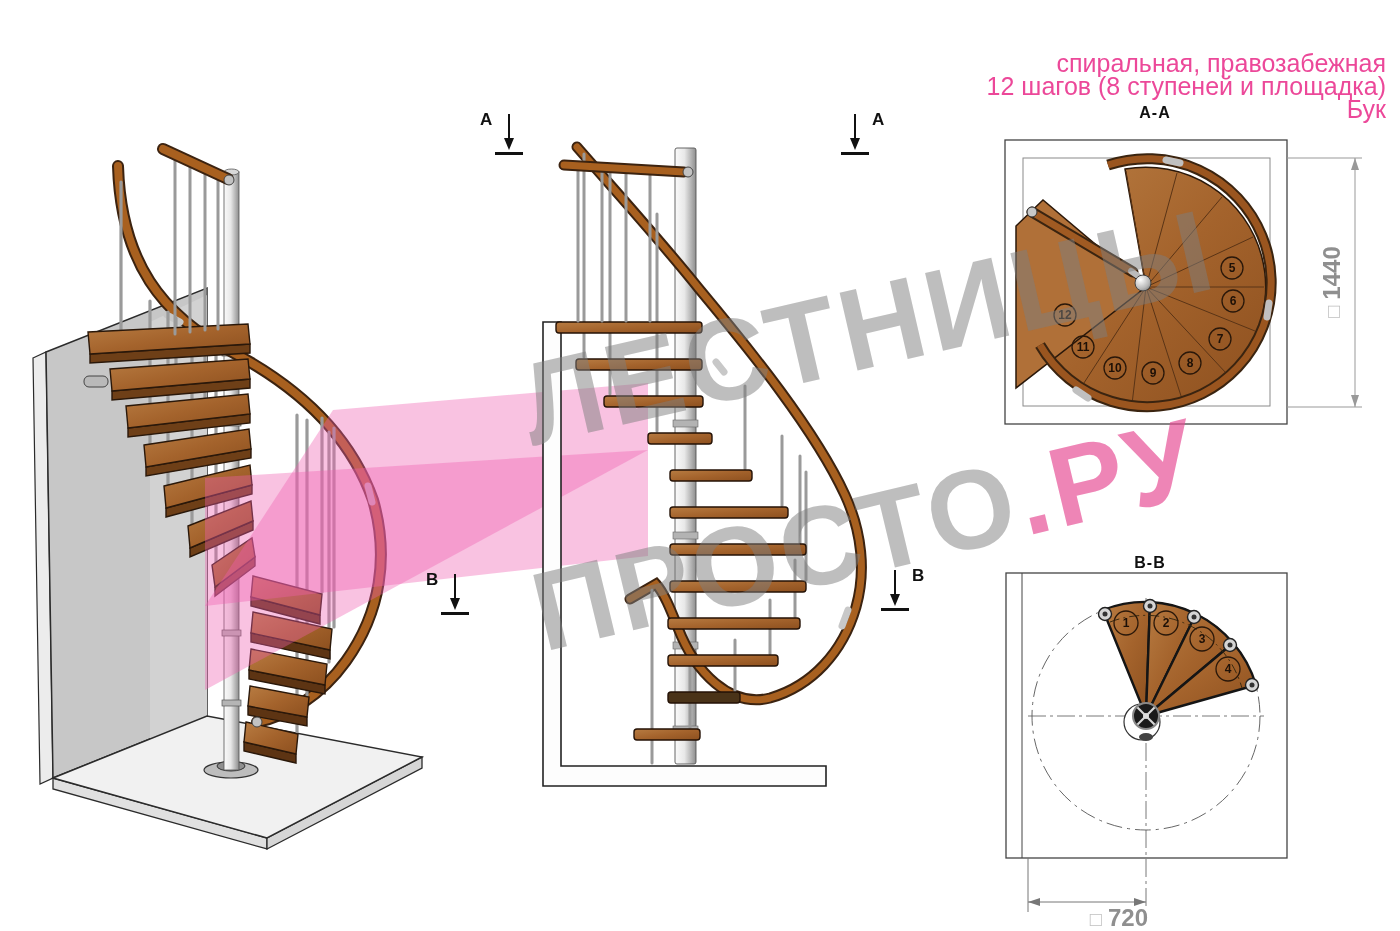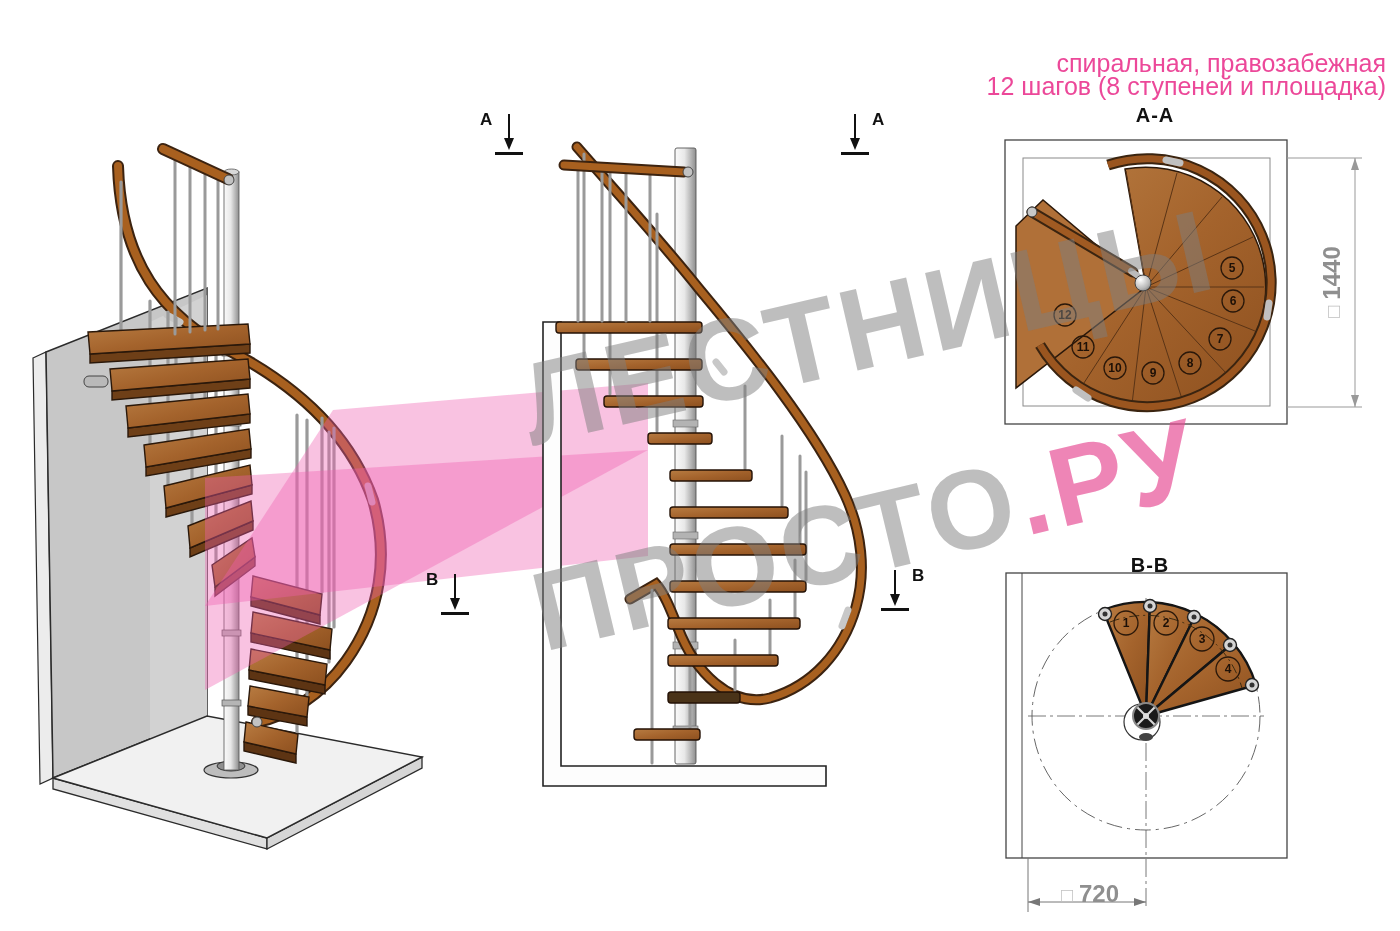--- a/index.html
+++ b/index.html
@@ -1,28 +1,28 @@
 <!DOCTYPE html>
 <html><head>
 <meta charset="utf-8">
 <style>
   html,body{margin:0;padding:0;background:#fff;}
   #stage{position:relative;width:1400px;height:931px;background:#fff;overflow:hidden;
          font-family:"Liberation Sans",sans-serif;}
   #drawing{position:absolute;left:0;top:0;}
   .hdr{position:absolute;top:12px;right:14px;text-align:right;color:#ec4899;
        font-size:25px;line-height:23px;font-weight:400;margin-top:40px;}
-  .view-title{position:absolute;color:#111;font-size:20px;font-weight:bold;letter-spacing:1px;}
+  .view-title{position:absolute;color:#111;font-size:16px;font-weight:bold;letter-spacing:1px;}
   .t-aa{left:1095px;top:104px;width:120px;text-align:center;}
   .t-bb{left:1090px;top:554px;width:120px;text-align:center;}
   .dim{color:#8f8f8f;font-weight:bold;font-size:24px;white-space:nowrap;}
   .dim .sq{color:#c0c0c0;font-size:20px;font-weight:normal;margin-right:6px;}
   .dim-1440{position:absolute;left:1232px;top:268px;width:200px;text-align:center;
             transform:rotate(-90deg);}
-  .dim-720{position:absolute;left:1032px;top:880px;width:116px;text-align:center;}
+  .dim-720{position:absolute;left:1032px;top:904px;width:116px;text-align:right;}
   .marker{position:absolute;display:flex;align-items:flex-start;}
   .marker .ml{color:#111;font-size:17px;font-weight:bold;line-height:16px;padding:0 2px;}
   .wm{position:absolute;left:0;top:0;width:1400px;height:931px;pointer-events:none;}
   .wm-line{position:absolute;font-weight:bold;color:rgba(125,125,125,0.5);
            white-space:nowrap;transform-origin:left bottom;letter-spacing:4px;}
   .wm1{left:538px;top:338px;font-size:116px;transform:rotate(-13deg);}
   .wm2{left:550px;top:548px;font-size:112px;transform:rotate(-13.5deg);}
   .wm-pink{color:rgba(230,75,148,0.68);}
 </style>
 </head>
@@ -333,20 +333,21 @@
             <circle cx="1228" cy="669" r="12" fill="none" stroke="#2a180a" stroke-width="1.3"></circle>
             <text x="1228" y="673">4</text>
           </g>
     </g>
   </g>
 </svg>
 
 <div class="hdr">
   <div>спиральная, правозабежная</div>
   <div>12 шагов (8 ступеней и площадка)</div>
+  <div>Бук</div>
 </div>
 
 <div class="view-title t-aa">А-А</div>
 <div class="view-title t-bb">В-В</div>
 
 <div class="dim dim-1440">
   <span class="sq">□</span><span>1440</span>
 </div>
 <div class="dim dim-720">
   <span class="sq">□</span><span>720</span>

